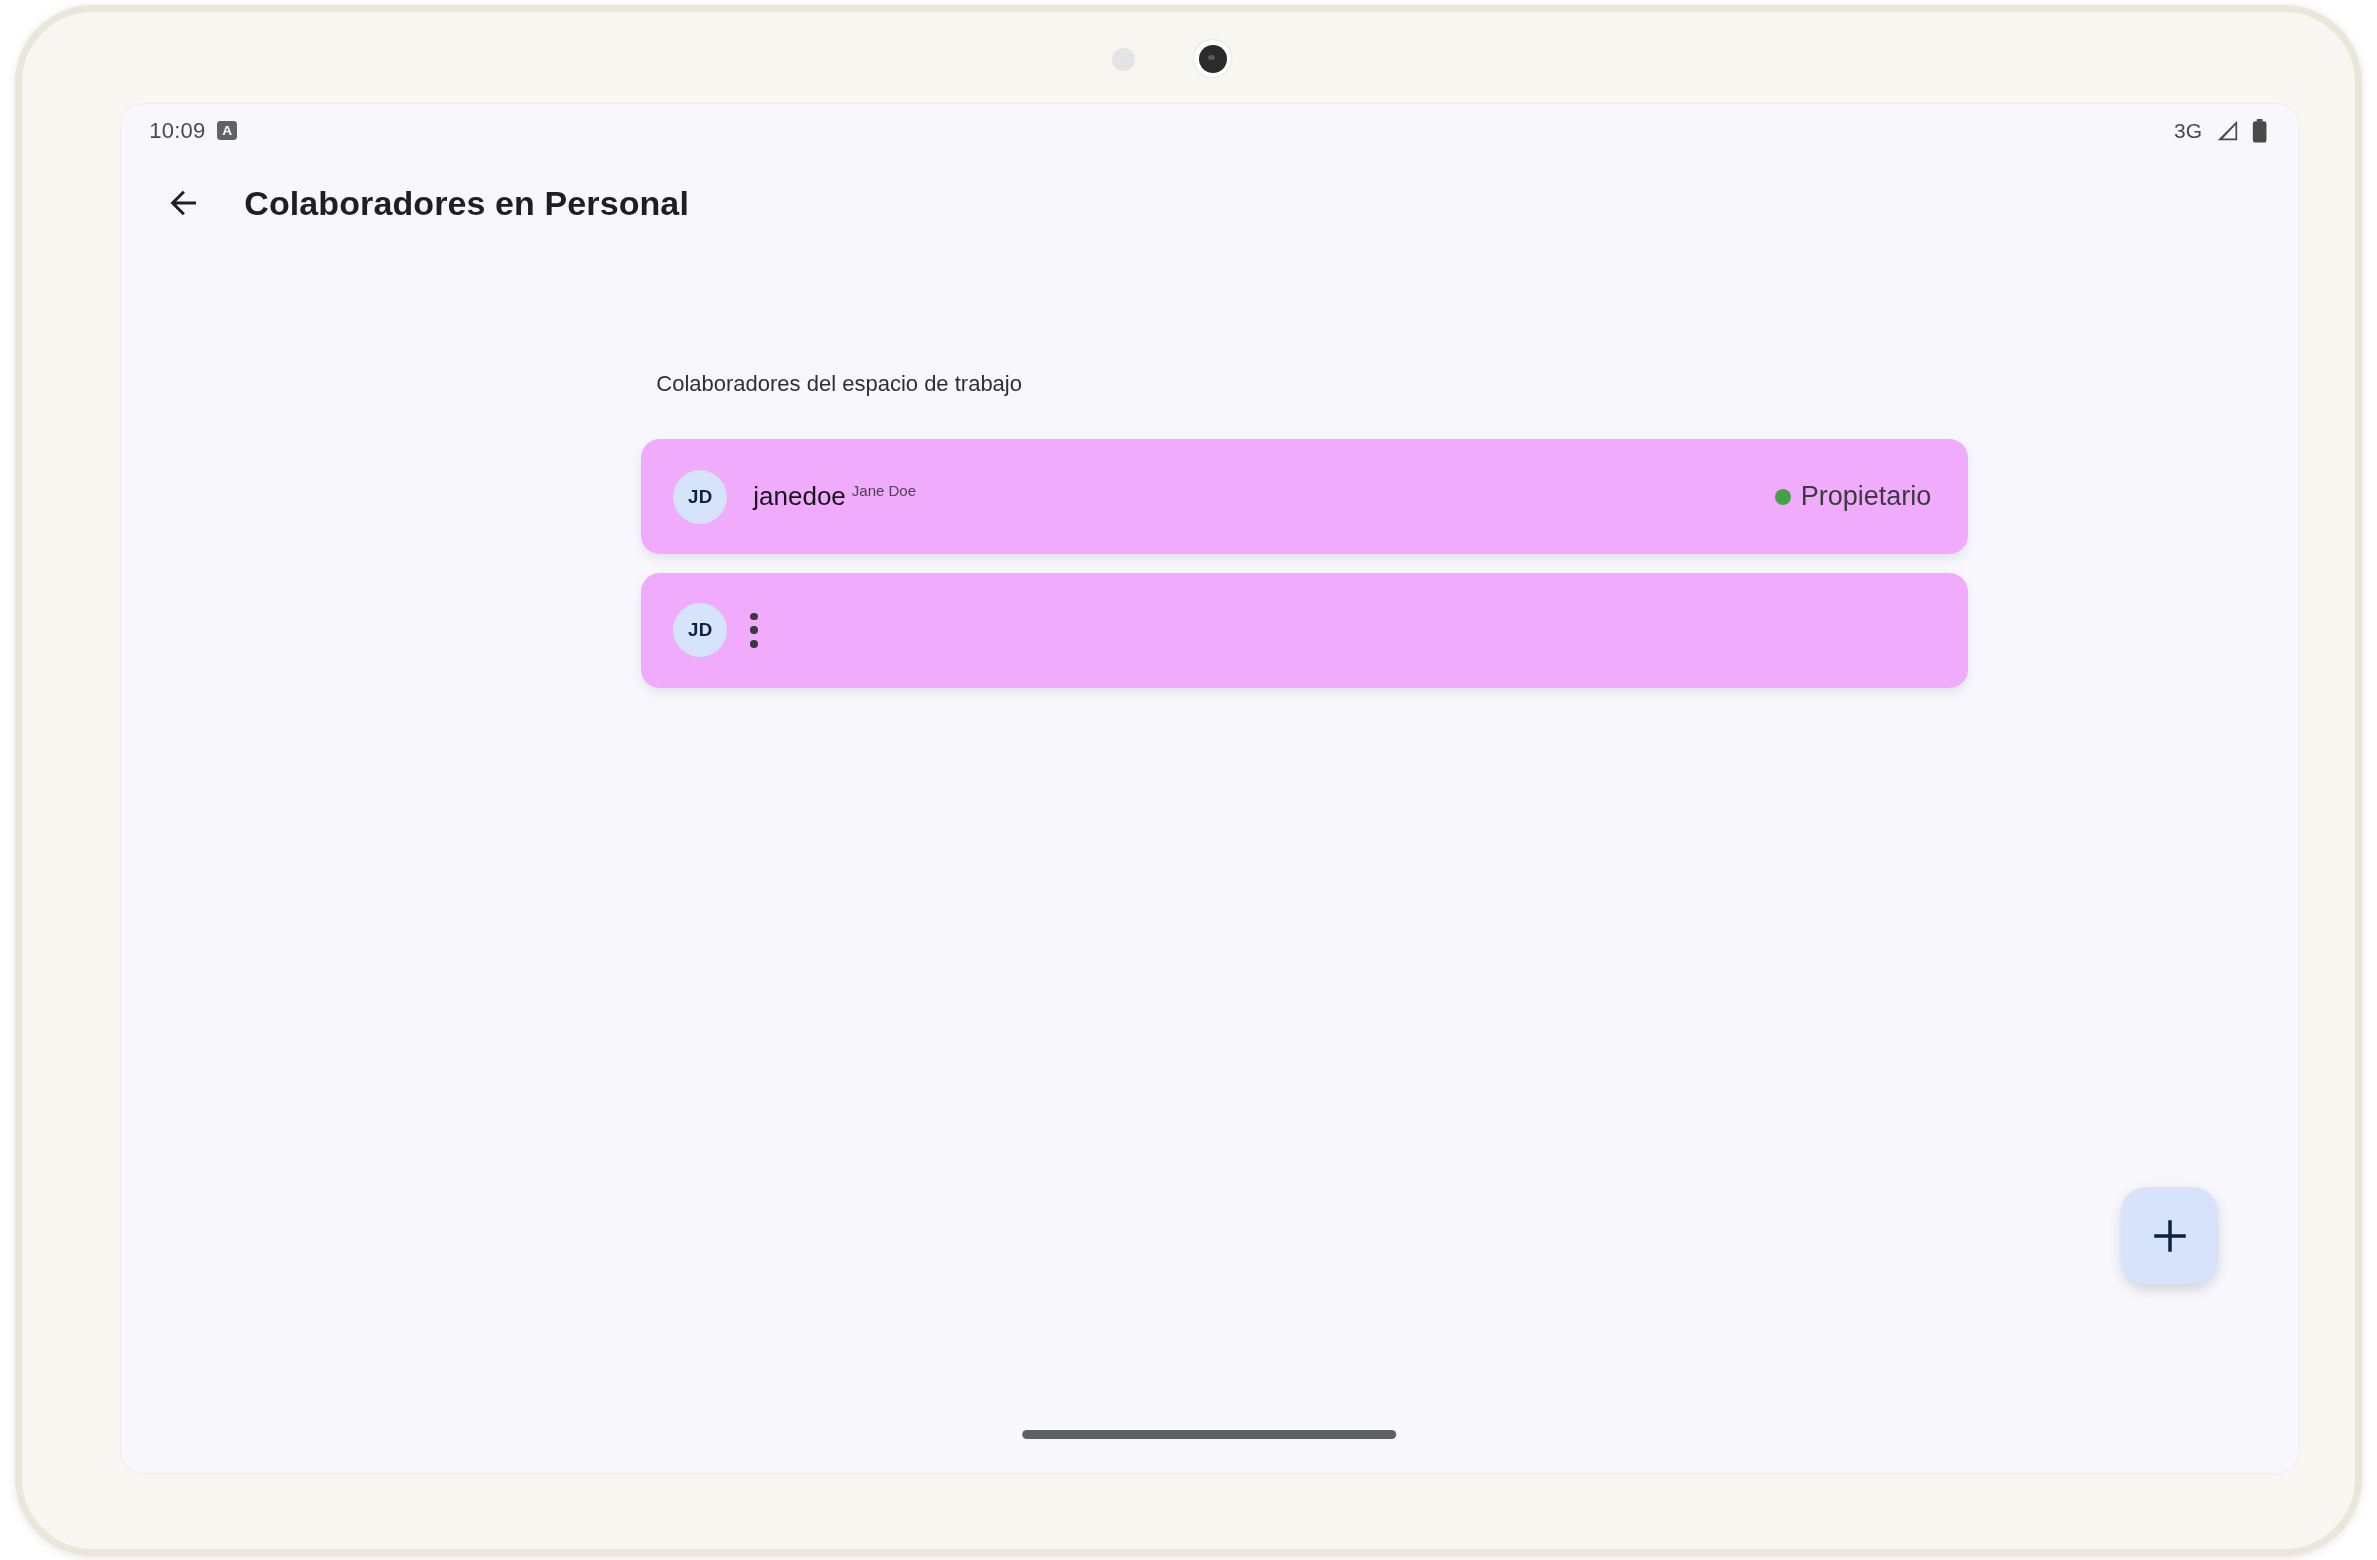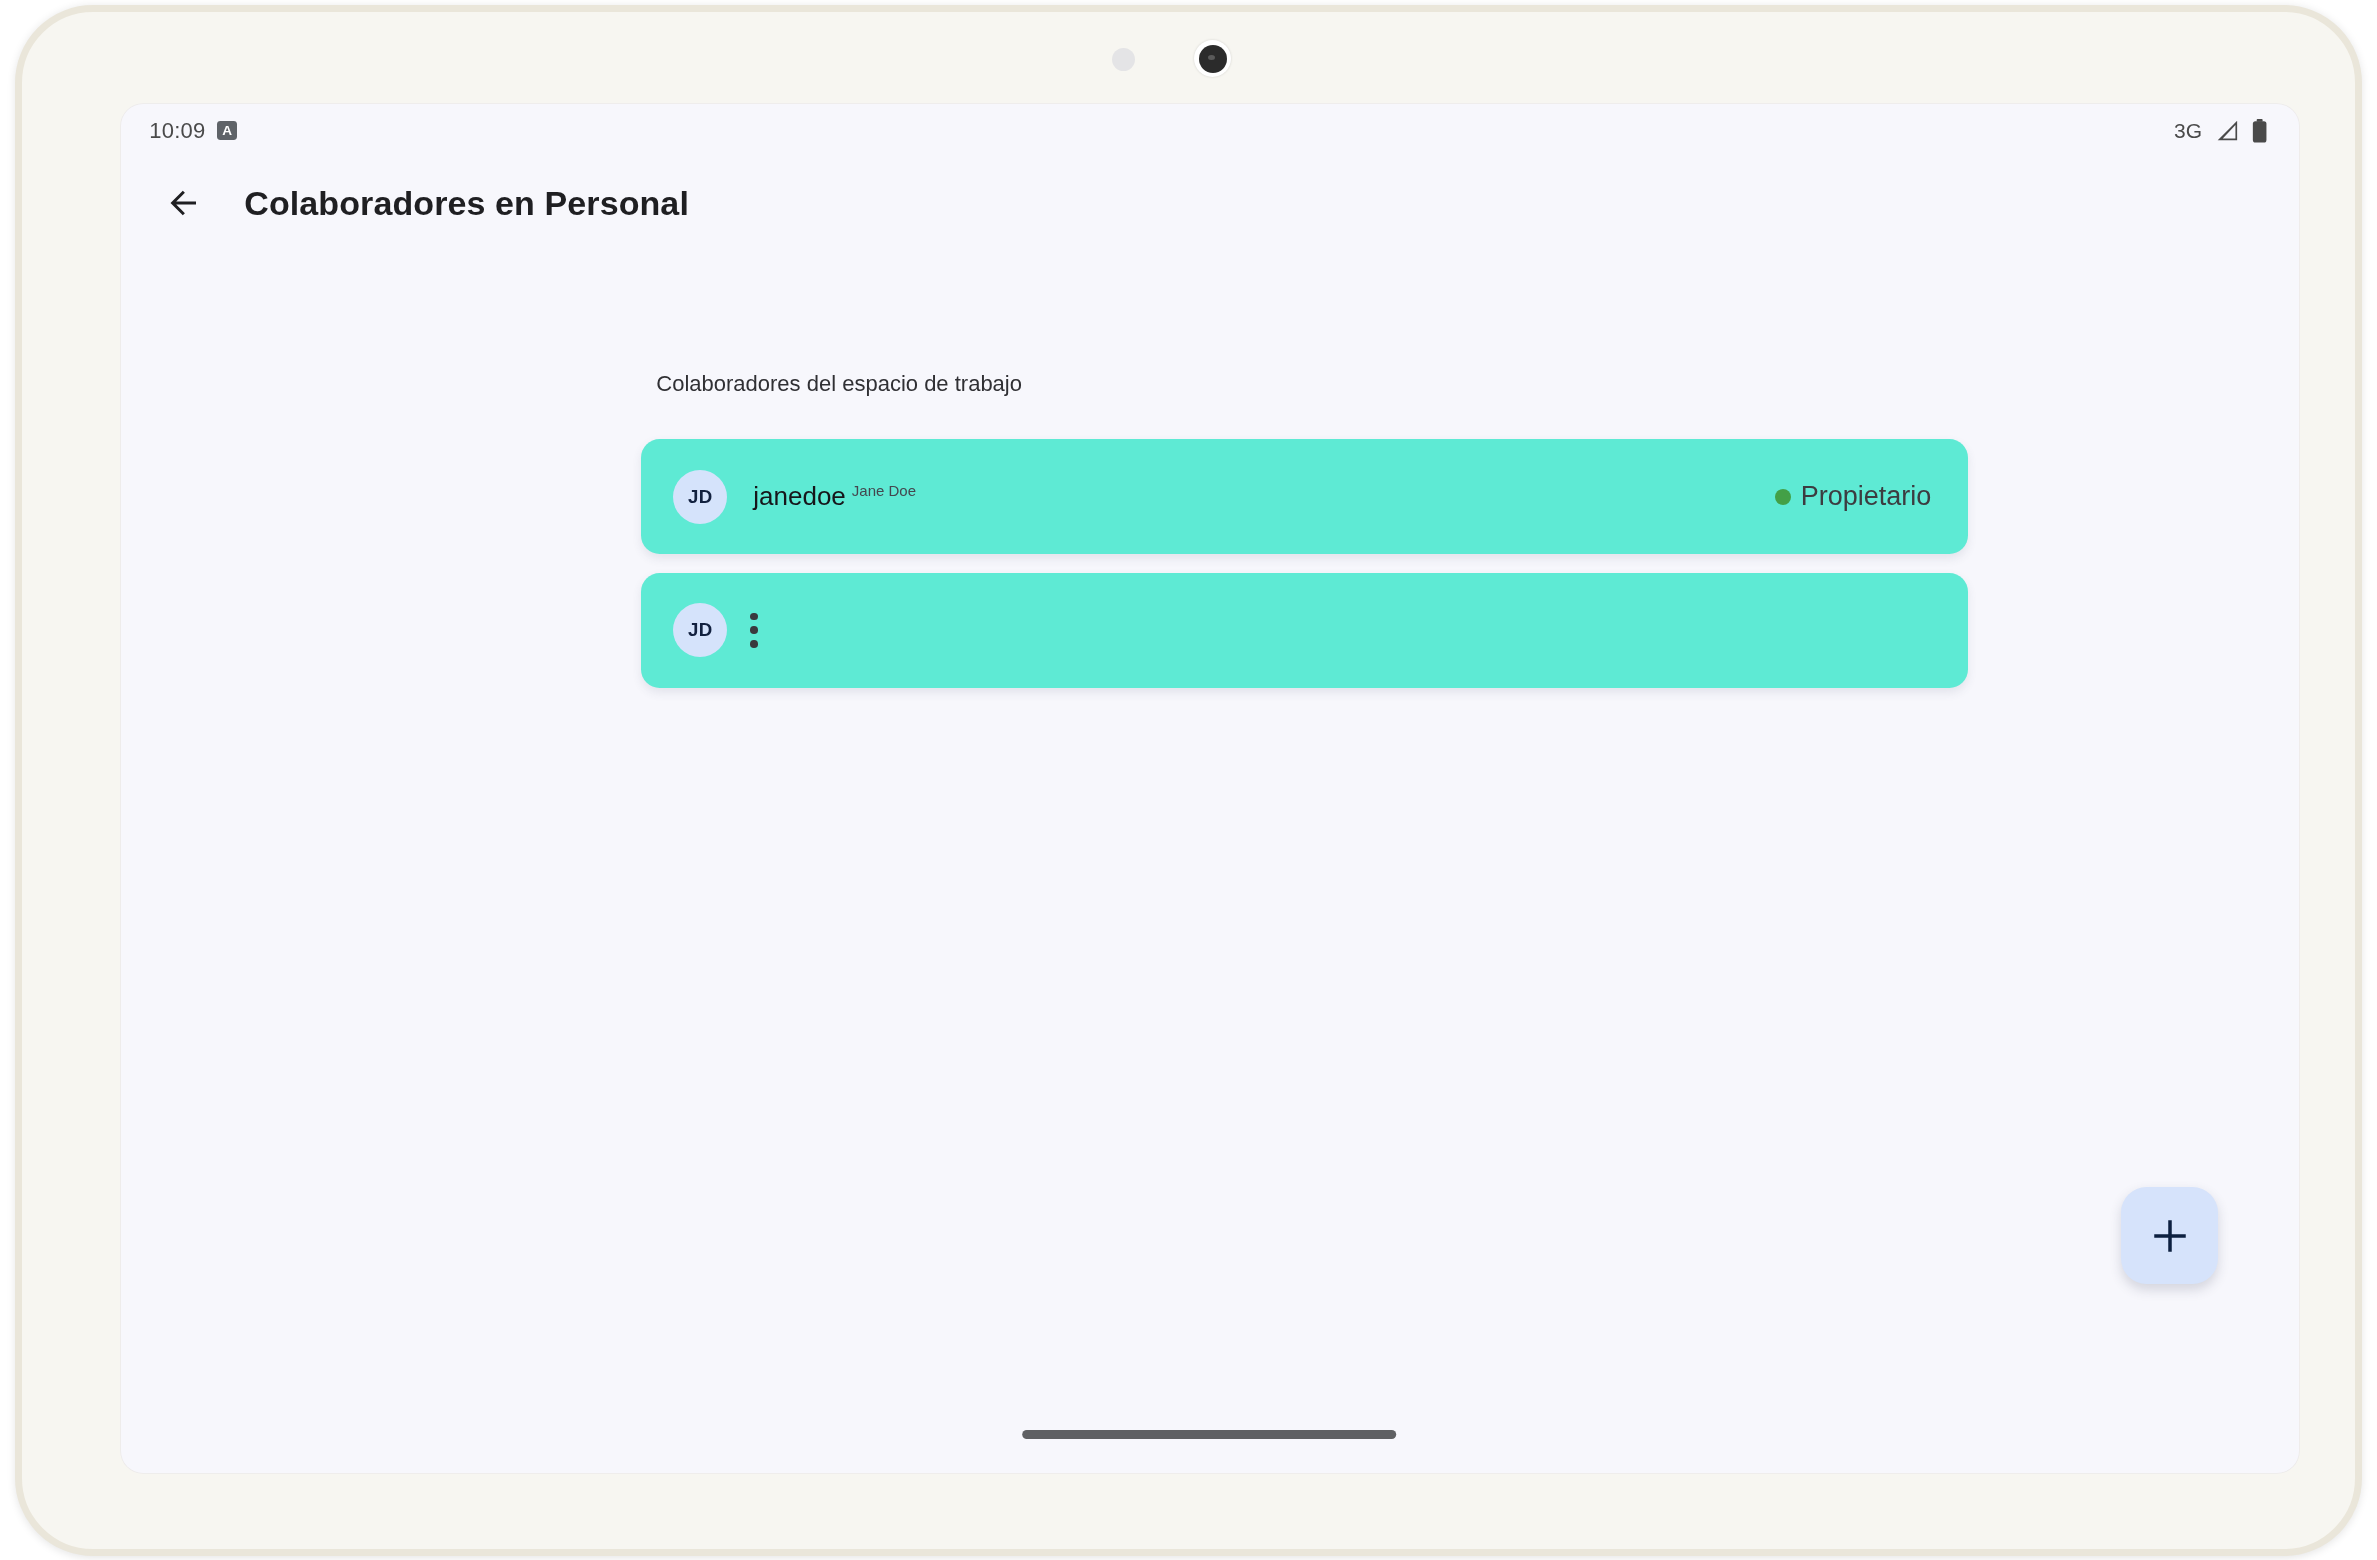--- a/index.html
+++ b/index.html
@@ -176,21 +176,21 @@
     margin-left: 15px;
   }
   #collaborator-list {
     position: absolute;
     left: 520px;
     top: 191px;
     width: 1327px;
   }
   .collaborator-card {
     position: relative;
-    background: #5eead4;
+    background: #f0abfc;
     border-radius: 18.7px;
     height: 115px;
     margin-bottom: 18.7px;
     display: flex;
     align-items: center;
     padding: 0 32px 0 32px;
     box-sizing: border-box;
     box-shadow: 0 4.2px 9.3px rgba(60,64,95,0.10);
     cursor: pointer;
   }

